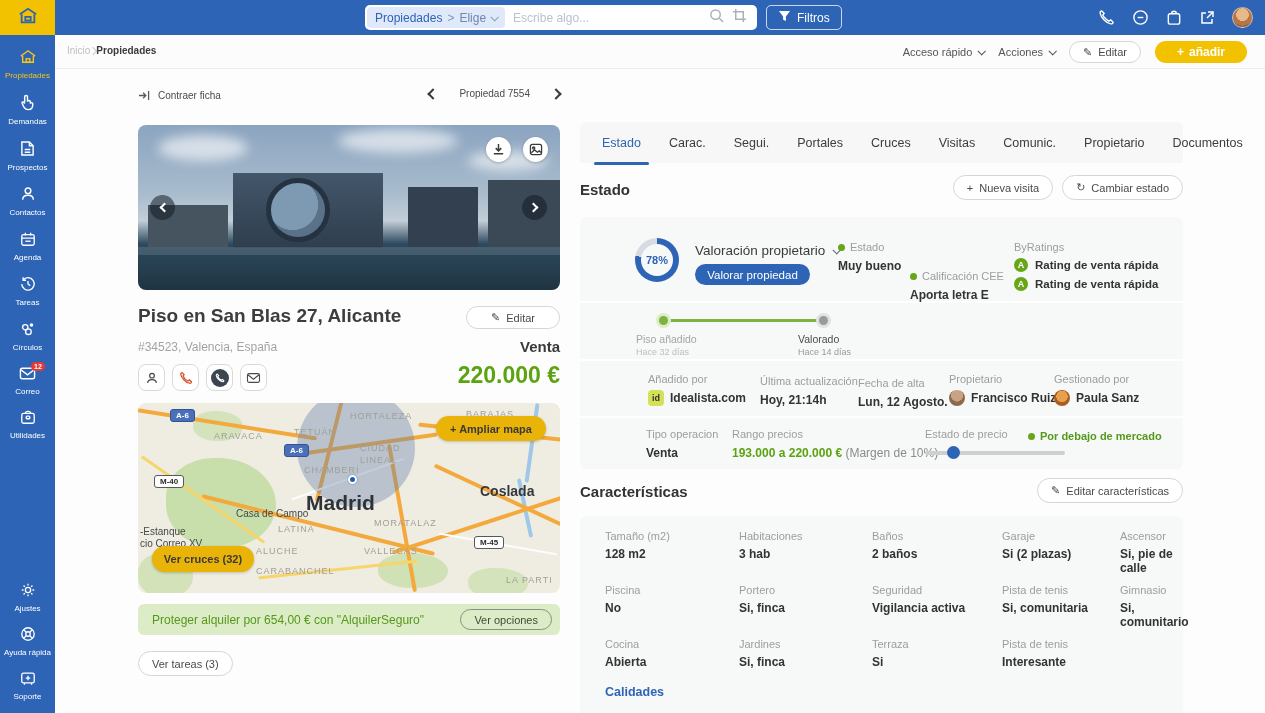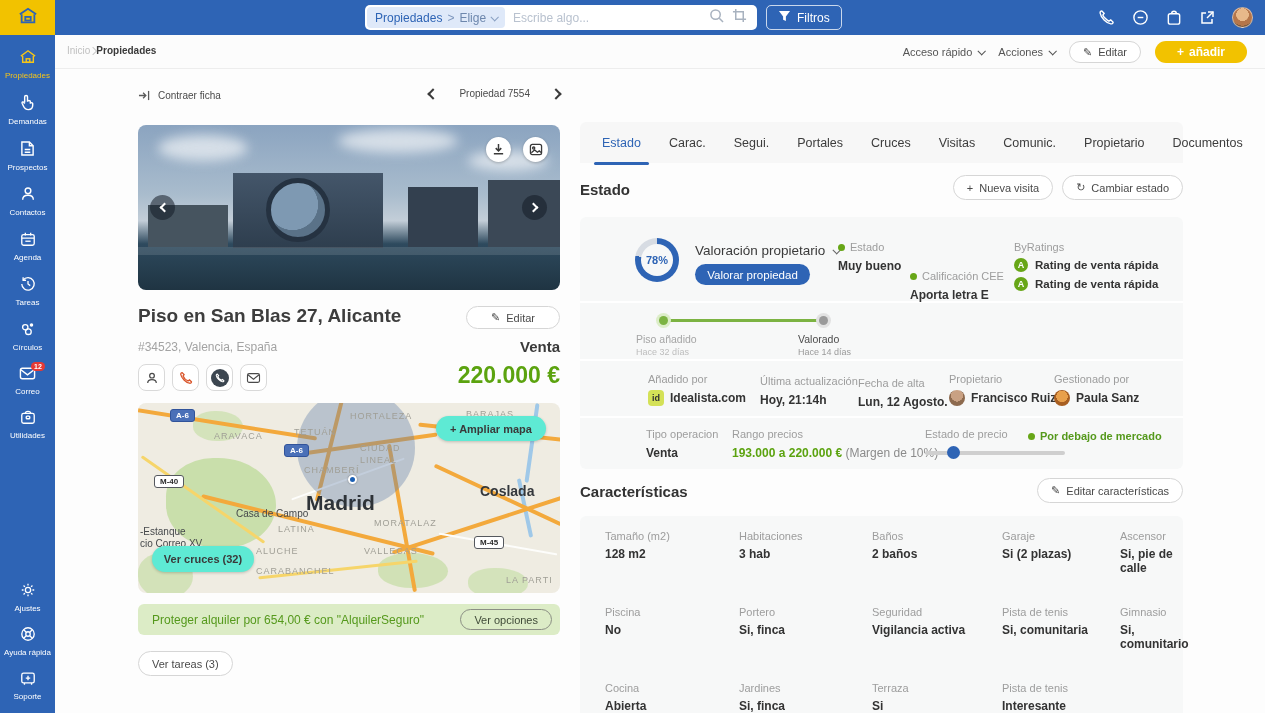--- a/index.html
+++ b/index.html
@@ -77,21 +77,21 @@
   .river { position:absolute; background:#9fc8e8; border-radius:3px; }
   .zone { position:absolute; left:159px; top:-14px; width:118px; height:118px; border-radius:50%; background:rgba(100,130,170,.38); }
   .mk { position:absolute; left:210px; top:72px; width:9px; height:9px; border-radius:50%; background:#1a5fb4; border:2px solid #fff; box-shadow:0 0 2px rgba(0,0,0,.4); }
   .mlbl { position:absolute; font-size:9px; color:#a09f96; letter-spacing:1px; white-space:nowrap; }
   .mlbl.city { font-size:21px; color:#2e3338; font-weight:bold; letter-spacing:0; }
   .mlbl.town { font-size:14px; color:#33373c; font-weight:bold; letter-spacing:0; }
   .mlbl.place { font-size:10px; color:#45484b; letter-spacing:0; }
   .shield { position:absolute; font-size:8px; font-weight:bold; padding:1px 5px; border-radius:3px; white-space:nowrap; }
   .shield.blue { background:#4a70b8; color:#fff; border:1px solid #31539a; }
   .shield.white { background:#fff; color:#2b2b2b; border:1px solid #55585e; }
-  .map-btn { position:absolute; background:#5eead4; border-radius:14px; font-size:11px; font-weight:bold; color:#3a3a3a; display:flex; align-items:center; justify-content:center; cursor:pointer; box-shadow:0 1px 3px rgba(0,0,0,.2); }
+  .map-btn { position:absolute; background:#eab308; border-radius:14px; font-size:11px; font-weight:bold; color:#3a3a3a; display:flex; align-items:center; justify-content:center; cursor:pointer; box-shadow:0 1px 3px rgba(0,0,0,.2); }
 
   .alq-banner { position:absolute; left:138px; top:604px; width:422px; height:31px; background:#dcecc6; border-radius:6px; display:flex; align-items:center; padding:0 8px 0 14px; }
   .alq-banner .atext { flex:1; font-size:12px; color:#55991c; }
   .alq-banner .pill { height:21px; background:transparent; border-color:#8b8f84; color:#3f4a38; font-size:11px; }
   .tasks-pill { position:absolute; left:138px; top:651px; height:25px; }
 
   
   .rcol { position:absolute; left:580px; top:122px; width:603px; }
   .tabbar { display:flex; align-items:center; gap:0; background:#f7f7f7; border-radius:6px 6px 0 0; height:41px; padding:0 8px; }
   .tab { font-size:12.5px; color:#3c3c3c; padding:0 14px; height:41px; display:flex; align-items:center; cursor:pointer; position:relative; white-space:nowrap; }
@@ -137,21 +137,21 @@
   .mini-av { width:16px; height:16px; border-radius:50%; }
   .mini-av.m { background:radial-gradient(circle at 50% 35%, #c9a183 0 45%, #8d6a4e 46%); }
   .mini-av.f { background:radial-gradient(circle at 50% 40%, #e8a04c 0 45%, #a85f22 46%); }
 
   .price-row { height:51px; position:relative; border-radius:0 0 6px 6px; border-bottom:none; }
   .slider { position:absolute; left:345px; top:33px; width:140px; height:4px; background:#cfcfcf; border-radius:2px; }
   .slider .knob { position:absolute; left:22px; top:-5px; width:13px; height:13px; border-radius:50%; background:#2e64b5; }
   .mkt { position:absolute; left:448px; top:12px; display:flex; align-items:center; gap:5px; font-size:11px; font-weight:bold; color:#55991c; }
 
   .feat-panel { background:#f7f8f8; border-radius:6px; margin-top:0; padding:14px 0 10px 25px; }
-  .feat-grid { display:grid; grid-template-columns:134px 133px 130px 118px auto; row-gap:31px; }
+  .feat-grid { display:grid; grid-template-columns:134px 133px 130px 118px auto; row-gap:9px; }
   .feat .lbl { font-size:11px; color:#9d9d9d; }
   .feat .val { font-size:12px; color:#333; font-weight:bold; margin-top:5px; }
   .cal-head { font-size:12.5px; font-weight:bold; color:#2e64b5; margin:16px 0 12px; }
 
   svg { flex-shrink:0; }
 </style>
 </head>
 <body>
 
 <div id="app">

